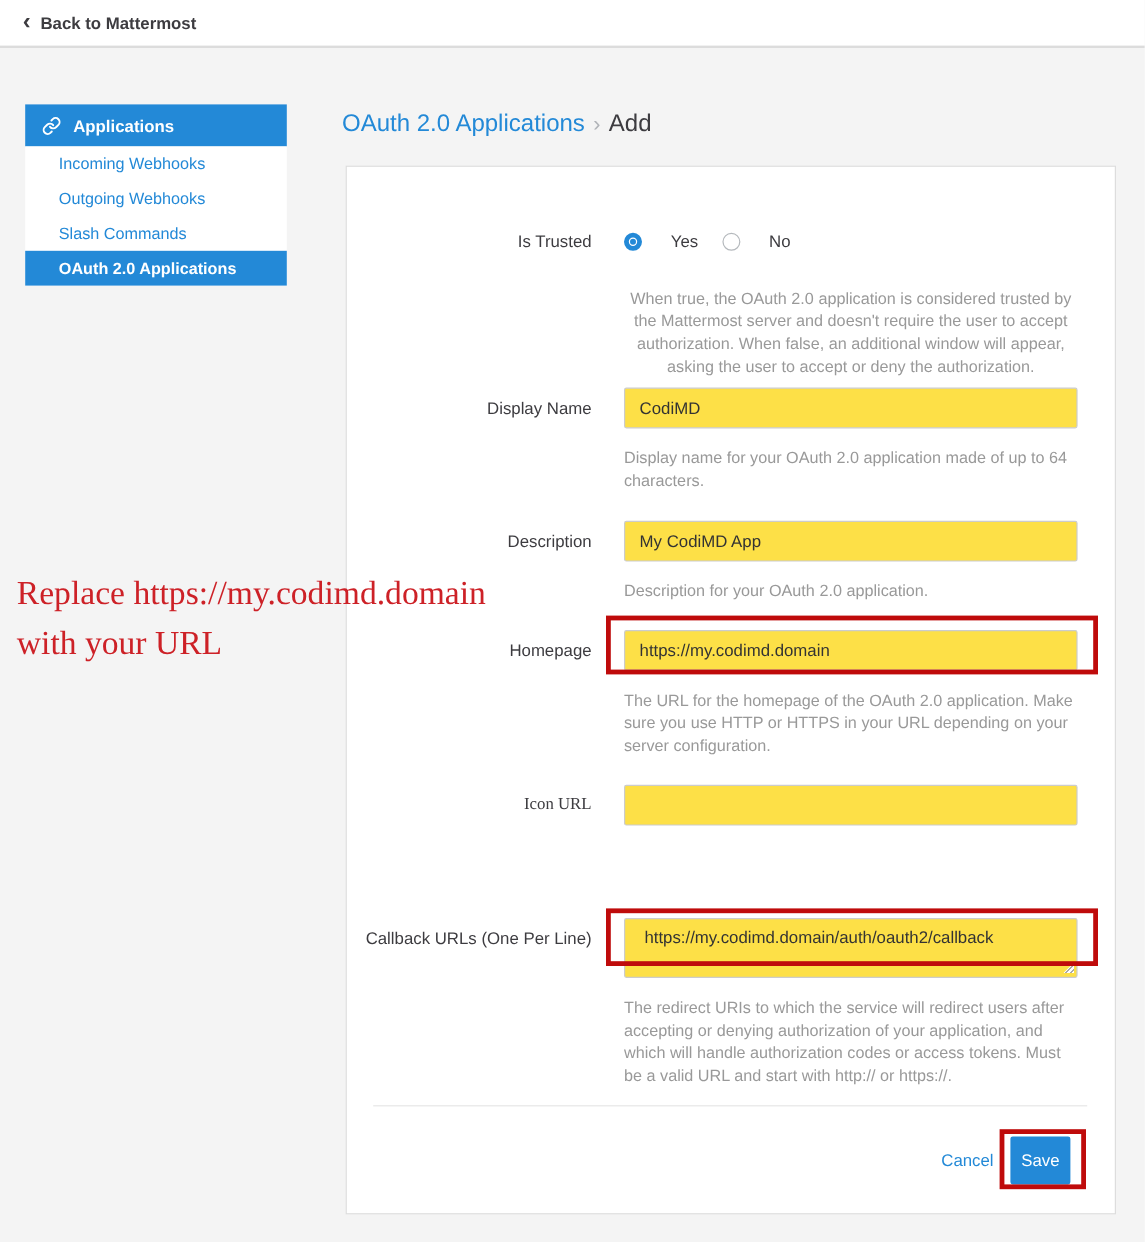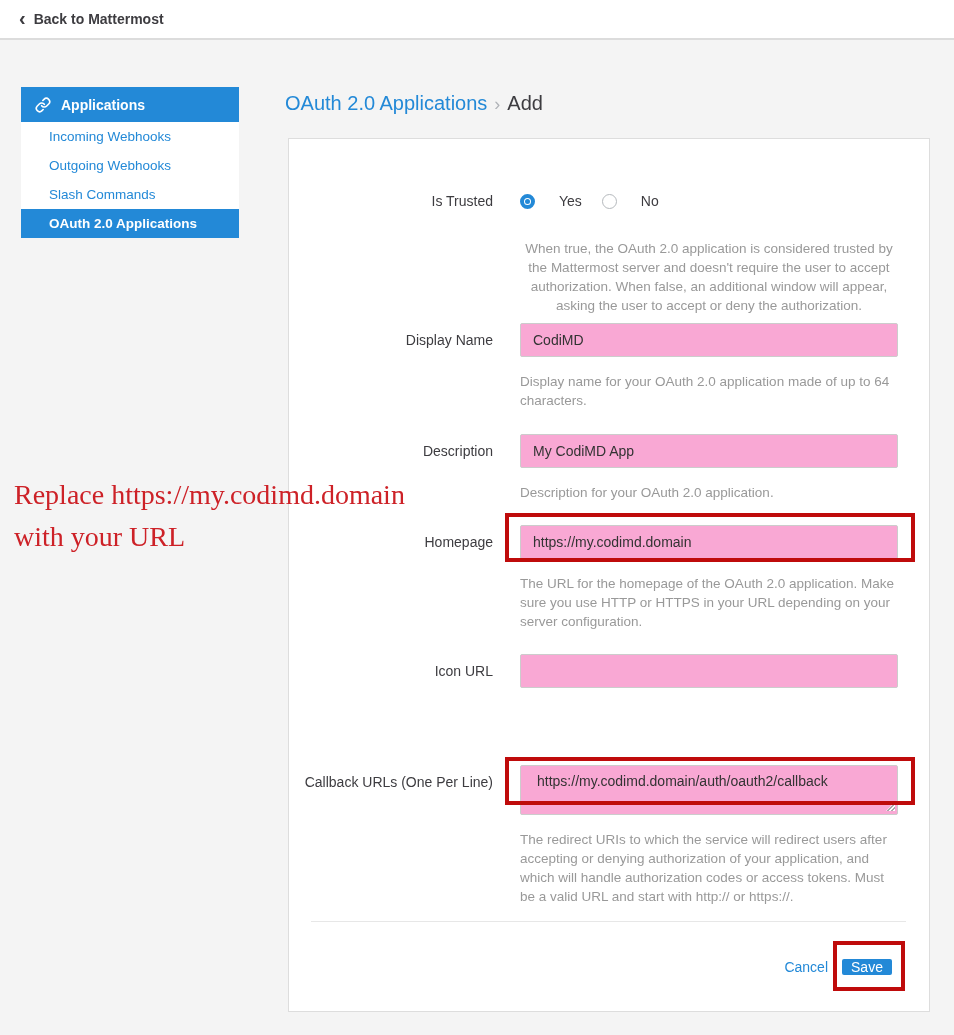--- a/index.html
+++ b/index.html
@@ -33,51 +33,51 @@
   .breadcrumb .sep { color:#b0b3b8; margin:0 7px; font-size:18px; }
 
   
   .card { position:absolute; left:288px; top:138px; width:642px; height:874px; background:#fff;
     border:1px solid #ddd; box-sizing:border-box; }
 
   .form-row { position:absolute; left:0; width:100%; display:flex; }
   .form-label { width:204px; text-align:right; font-size:14px; color:#3d3c40; padding-top:7px; line-height:20px; flex:none; }
   .form-control-col { margin-left:27px; width:378px; flex:none; }
   .text-input { width:378px; height:34px; border:1px solid #ccc; border-radius:2px; padding:0 12px;
-    box-sizing:border-box; font-size:14px; color:#333; font-family:inherit; outline:none; background:#f9a8d4; }
+    box-sizing:border-box; font-size:14px; color:#333; font-family:inherit; outline:none; background:#fde047; }
   textarea.text-input { height:50px; padding:7px 16px; resize:none; overflow:hidden; white-space:nowrap; display:block; }
   .help-text { margin-top:15px; font-size:13.5px; line-height:19px; color:#999; }
 
   .row-trusted  { top:50px; }
   .row-trusted .form-label { padding-top:2px; }
   .row-display  { top:184px; }
   .row-desc     { top:295px; }
   .row-homepage { top:386px; }
-  .row-icon     { top:515px; }
+  .row-icon     { top:515px;font-family:Liberation Serif, serif; }
   .row-callback { top:626px; }
 
   .radio-group { display:flex; align-items:center; gap:20px; padding-top:2px; height:20px; }
   .radio-option { display:flex; align-items:center; gap:24px; font-size:14px; color:#3d3c40; cursor:pointer; }
   .radio-circle { width:15px; height:15px; border-radius:50%; box-sizing:border-box; background:#fff; position:relative; flex:none; }
   .radio-circle.checked { border:4px solid var(--primary); }
   .radio-circle.checked::after { content:""; position:absolute; left:50%; top:50%; width:5px; height:5px;
     margin:-2.5px 0 0 -2.5px; border-radius:50%; background:var(--primary); }
   .radio-circle.unchecked { border:1px solid #b5b9bd; }
   .row-trusted .help-text { margin-top:28px;text-align:center; }
 
   .resize-wrap { position:relative; width:378px; }
   .resize-handle { position:absolute; right:3px; bottom:4px; width:9px; height:9px;
     clip-path:polygon(100% 0, 100% 100%, 0 100%);
     background:repeating-linear-gradient(-45deg,#fff 0 1.5px,#a9a9a9 1.5px 3px); }
 
   .divider { position:absolute; left:22px; top:782px; width:595px; height:1px; background:#e7e7e7; }
 
   .actions { position:absolute; top:811px; right:37px; height:34px; display:flex; align-items:center; gap:14px; }
   .cancel-link { color:var(--primary); font-size:14px; cursor:pointer; }
-  .save-button { width:50px; height:16px; background:var(--primary); color:#fff; border:none; border-radius:2px;
+  .save-button { width:50px; height:40px; background:var(--primary); color:#fff; border:none; border-radius:2px;
     font-size:14px; font-family:inherit; cursor:pointer; }
 
   
   .annotation-box { position:absolute; border:4px solid var(--annotation-box); box-sizing:border-box; z-index:6; pointer-events:none; }
   #box-homepage { left:505px; top:513px; width:410px; height:49px; }
   #box-callback { left:505px; top:757px; width:410px; height:48px; }
   #box-save     { left:833px; top:941px; width:72px;  height:50px; }
   .annotation-text { position:absolute; left:14px; top:474px; font-family:Liberation Serif, serif;
     font-size:28px; line-height:42px; color:var(--annotation-text); z-index:6; pointer-events:none; }
 </style>

